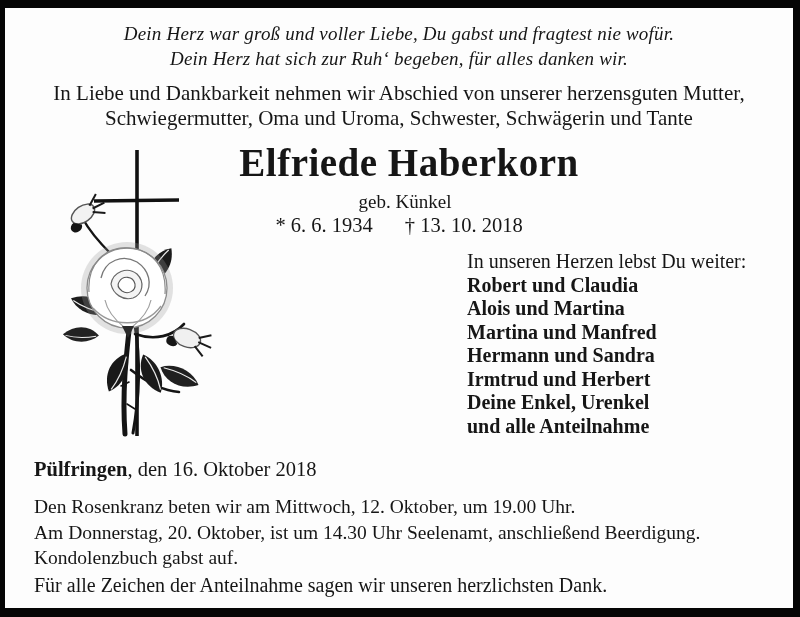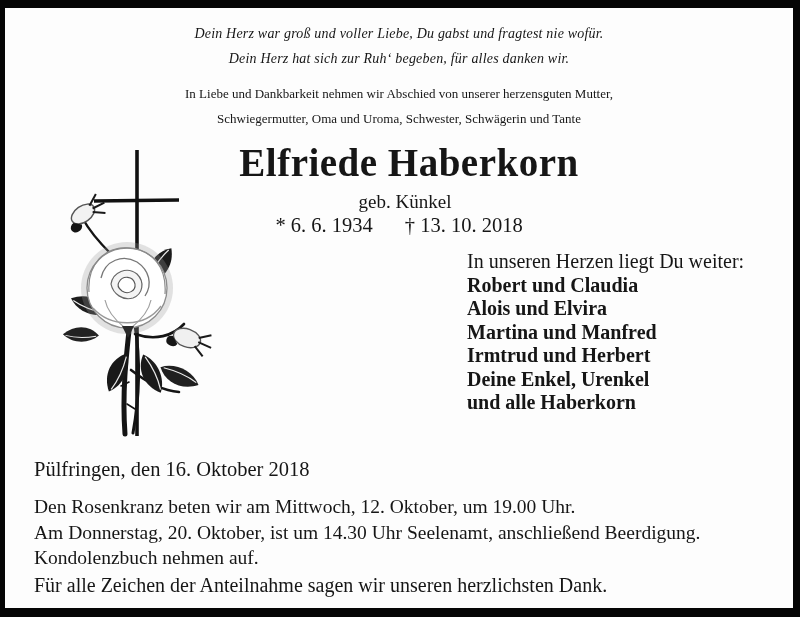--- a/index.html
+++ b/index.html
@@ -12,34 +12,34 @@
     overflow:hidden;
   }
   .sheet {
     position:absolute; left:5px; top:8px;
     width:788px; height:600px;
     background:#fdfdfd;
   }
   .abs { position:absolute; }
   .ctr { left:0; right:0; text-align:center; }
 
-  .quote { top:13px; font-style:italic; font-size:14px; line-height:25px; letter-spacing:0.2px; }
-  .farewell { top:73px; font-size:13px; line-height:25px; }
+  .quote { top:13px; font-style:italic; font-size:19px; line-height:25px; letter-spacing:0.2px; }
+  .farewell { top:73px; font-size:21px; line-height:25px; }
   .name { top:132px; font-size:39px; font-weight:bold; letter-spacing:0.5px;padding-left:20px; }
   .maiden { top:183px; font-size:19px;padding-left:12px; }
   .dates { top:206px; font-size:20.5px; }
   .dates .death { margin-left:32px; }
 
   .artwork { left:22px; top:134px; width:205px; height:302px; }
 
   .mourners { left:462px; top:242px; font-size:20px; line-height:23.5px; white-space:nowrap; }
   .mourners .nm { font-weight:bold; }
 
   .placeline { left:29px; top:450px; font-size:20.5px; }
-  .placeline .place { font-weight:normal;text-align:right; }
+  .placeline .place { font-weight:bold;text-align:right; }
 
   .service { left:29px; top:486px; font-size:19.5px; line-height:25.5px; white-space:nowrap; }
   .thanks { left:29px; top:566px; font-size:20px; }
 </style>
 </head>
 <body>
 
 <div class="sheet">
 
   <div class="abs ctr quote">
@@ -123,34 +123,35 @@
       <path d="M74 136 C 78 118, 96 112, 110 120 C 122 128, 126 142, 118 154" fill="none" stroke="#777" stroke-width="1.3"></path>
       <path d="M84 142 C 86 130, 100 124, 110 132 C 118 140, 116 152, 106 156 C 96 159, 86 152, 84 142 Z" fill="#f4f4f4" stroke="#666" stroke-width="1.2"></path>
       <path d="M92 140 C 96 133, 106 134, 108 142 C 109 149, 101 153, 95 149 C 91 146, 90 143, 92 140 Z" fill="#fff" stroke="#555" stroke-width="1.1"></path>
       <path d="M98 186 C 88 178, 80 168, 78 158" fill="none" stroke="#9f9f9f" stroke-width="1.2"></path>
       <path d="M104 186 C 114 178, 122 168, 124 158" fill="none" stroke="#9f9f9f" stroke-width="1.2"></path>
       <path d="M95 184 L 101 196 L 107 184 Z" fill="#2a2a2a"></path>
     </g>
   </svg>
 
   <div class="abs mourners">
-    <div class="hdr">In unseren Herzen liegt Du weiter:</div>
+    <div class="hdr">In unseren Herzen lebst Du weiter:</div>
     <div class="nm">Robert und Claudia</div>
-    <div class="nm">Alois und Elvira</div>
+    <div class="nm">Alois und Martina</div>
     <div class="nm">Martina und Manfred</div>
+    <div class="nm">Hermann und Sandra</div>
     <div class="nm">Irmtrud und Herbert</div>
     <div class="nm">Deine Enkel, Urenkel</div>
-    <div class="nm">und alle Haberkorn</div>
+    <div class="nm">und alle Anteilnahme</div>
   </div>
 
   <div class="abs placeline">
     <span class="place">Pülfringen</span><span>, den 16. Oktober 2018</span>
   </div>
 
   <div class="abs service">
     <div>Den Rosenkranz beten wir am Mittwoch, 12. Oktober, um 19.00 Uhr.</div>
     <div>Am Donnerstag, 20. Oktober, ist um 14.30 Uhr Seelenamt, anschließend Beerdigung.</div>
-    <div>Kondolenzbuch nehmen auf.</div>
+    <div>Kondolenzbuch gabst auf.</div>
   </div>
 
   <div class="abs thanks">Für alle Zeichen der Anteilnahme sagen wir unseren herzlichsten Dank.</div>
 
 </div>
 
 </body></html>

